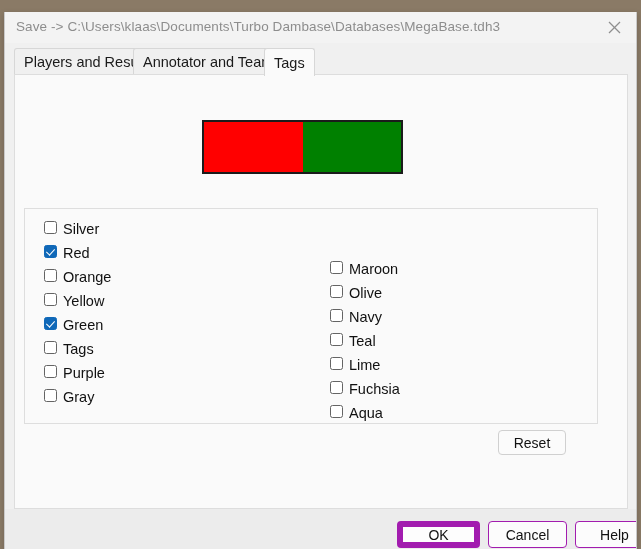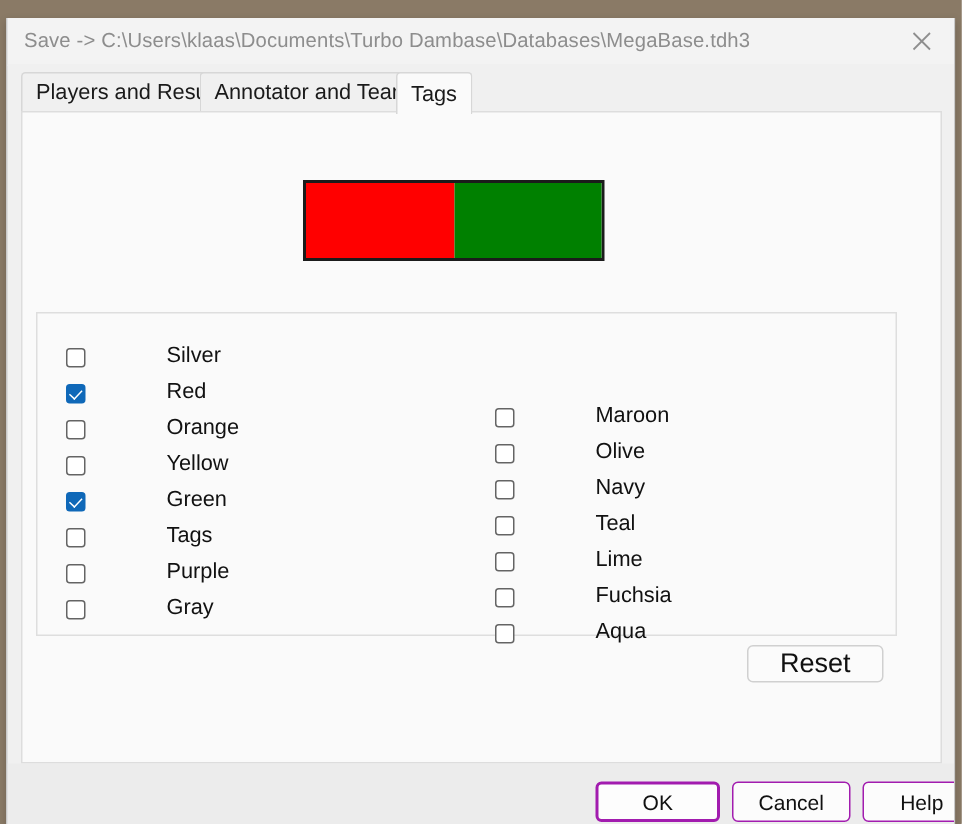--- a/index.html
+++ b/index.html
@@ -134,26 +134,25 @@
 
   .col {
     position: absolute;
     top: 12px;
   }
   .col-left  { left: 19px; }
   .col-right { left: 305px; margin-top: 40px; }
 
   .chk-row {
     display: flex;
-    align-items: flex-end;
+    align-items: flex-start;
     height: 24px;
     margin-bottom: 0px;
     cursor: default;
     white-space: nowrap;
-    gap: 48px;
   }
   .chk-box {
     width: 13px;
     height: 13px;
     box-sizing: border-box;
     border: 1px solid #646464;
     border-radius: 2.5px;
     background: #ffffff;
     margin-right: 6px;
     flex: none;
@@ -178,30 +177,30 @@
     font-size: 14.5px;
     color: #111111;
     line-height: 16px;
   }
 
   
   .reset-btn {
     position: absolute;
     left: 483px;
     top: 355px;
-    width: 91px;
+    width: 68px;
     height: 25px;
     box-sizing: border-box;
     background: #fbfbfb;
     border: 1px solid #d0d0d0;
     border-radius: 4px;
     display: flex;
     align-items: center;
     justify-content: center;
-    font-size: 18px;
+    font-size: 14px;
     color: #111111;
     cursor: default;
   }
 
   
   .btnbar {
     position: absolute;
     left: 0;
     bottom: 0;
     width: 633px;
@@ -217,21 +216,21 @@
     border: 1px solid #a21caf;
     border-radius: 4px;
     display: flex;
     align-items: center;
     justify-content: center;
     font-size: 14px;
     color: #111111;
     cursor: default;
   }
   .dlg-btn.default {
-    border: 2px solid #a21caf;
+    border: 6px solid #a21caf;
     background: #fdfdfd;
   }
   .btn-ok     { left: 392px; width: 83px; }
   .btn-cancel { left: 483px; width: 79px; }
   .btn-help   { left: 570px; width: 79px; }
 </style>
 </head>
 <body>
 
 <div class="window">

